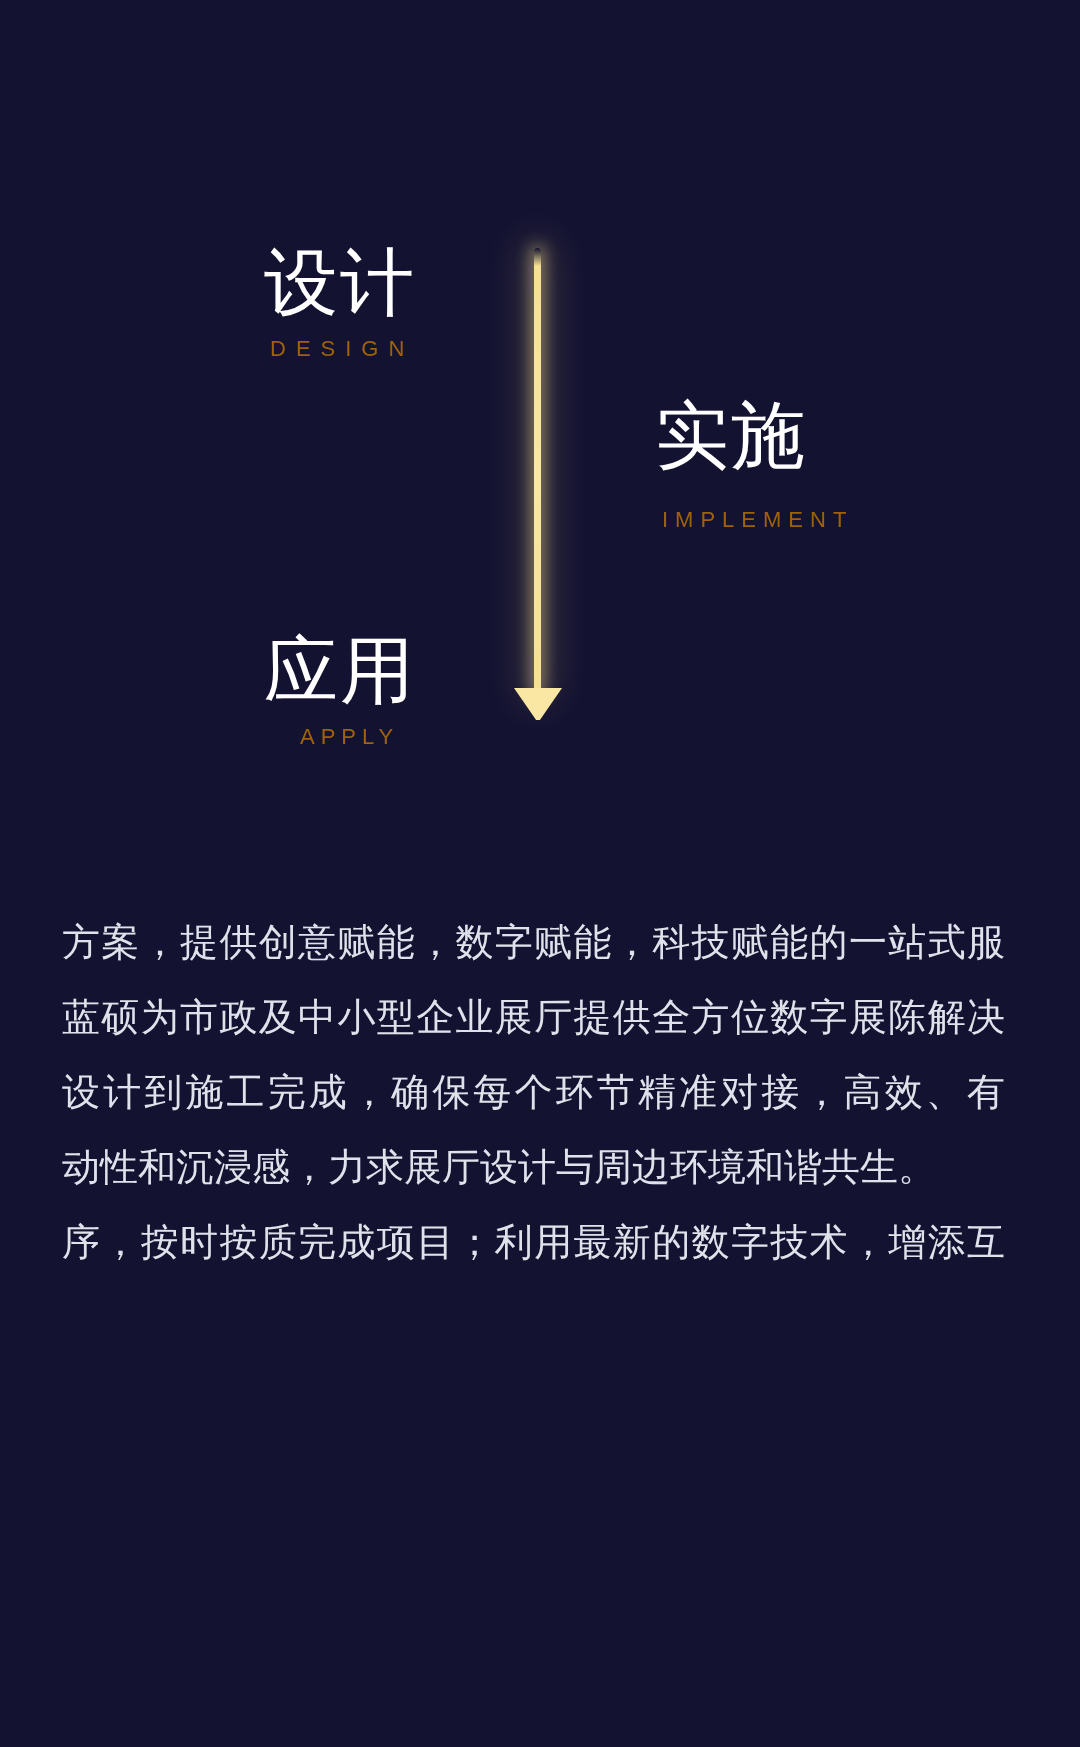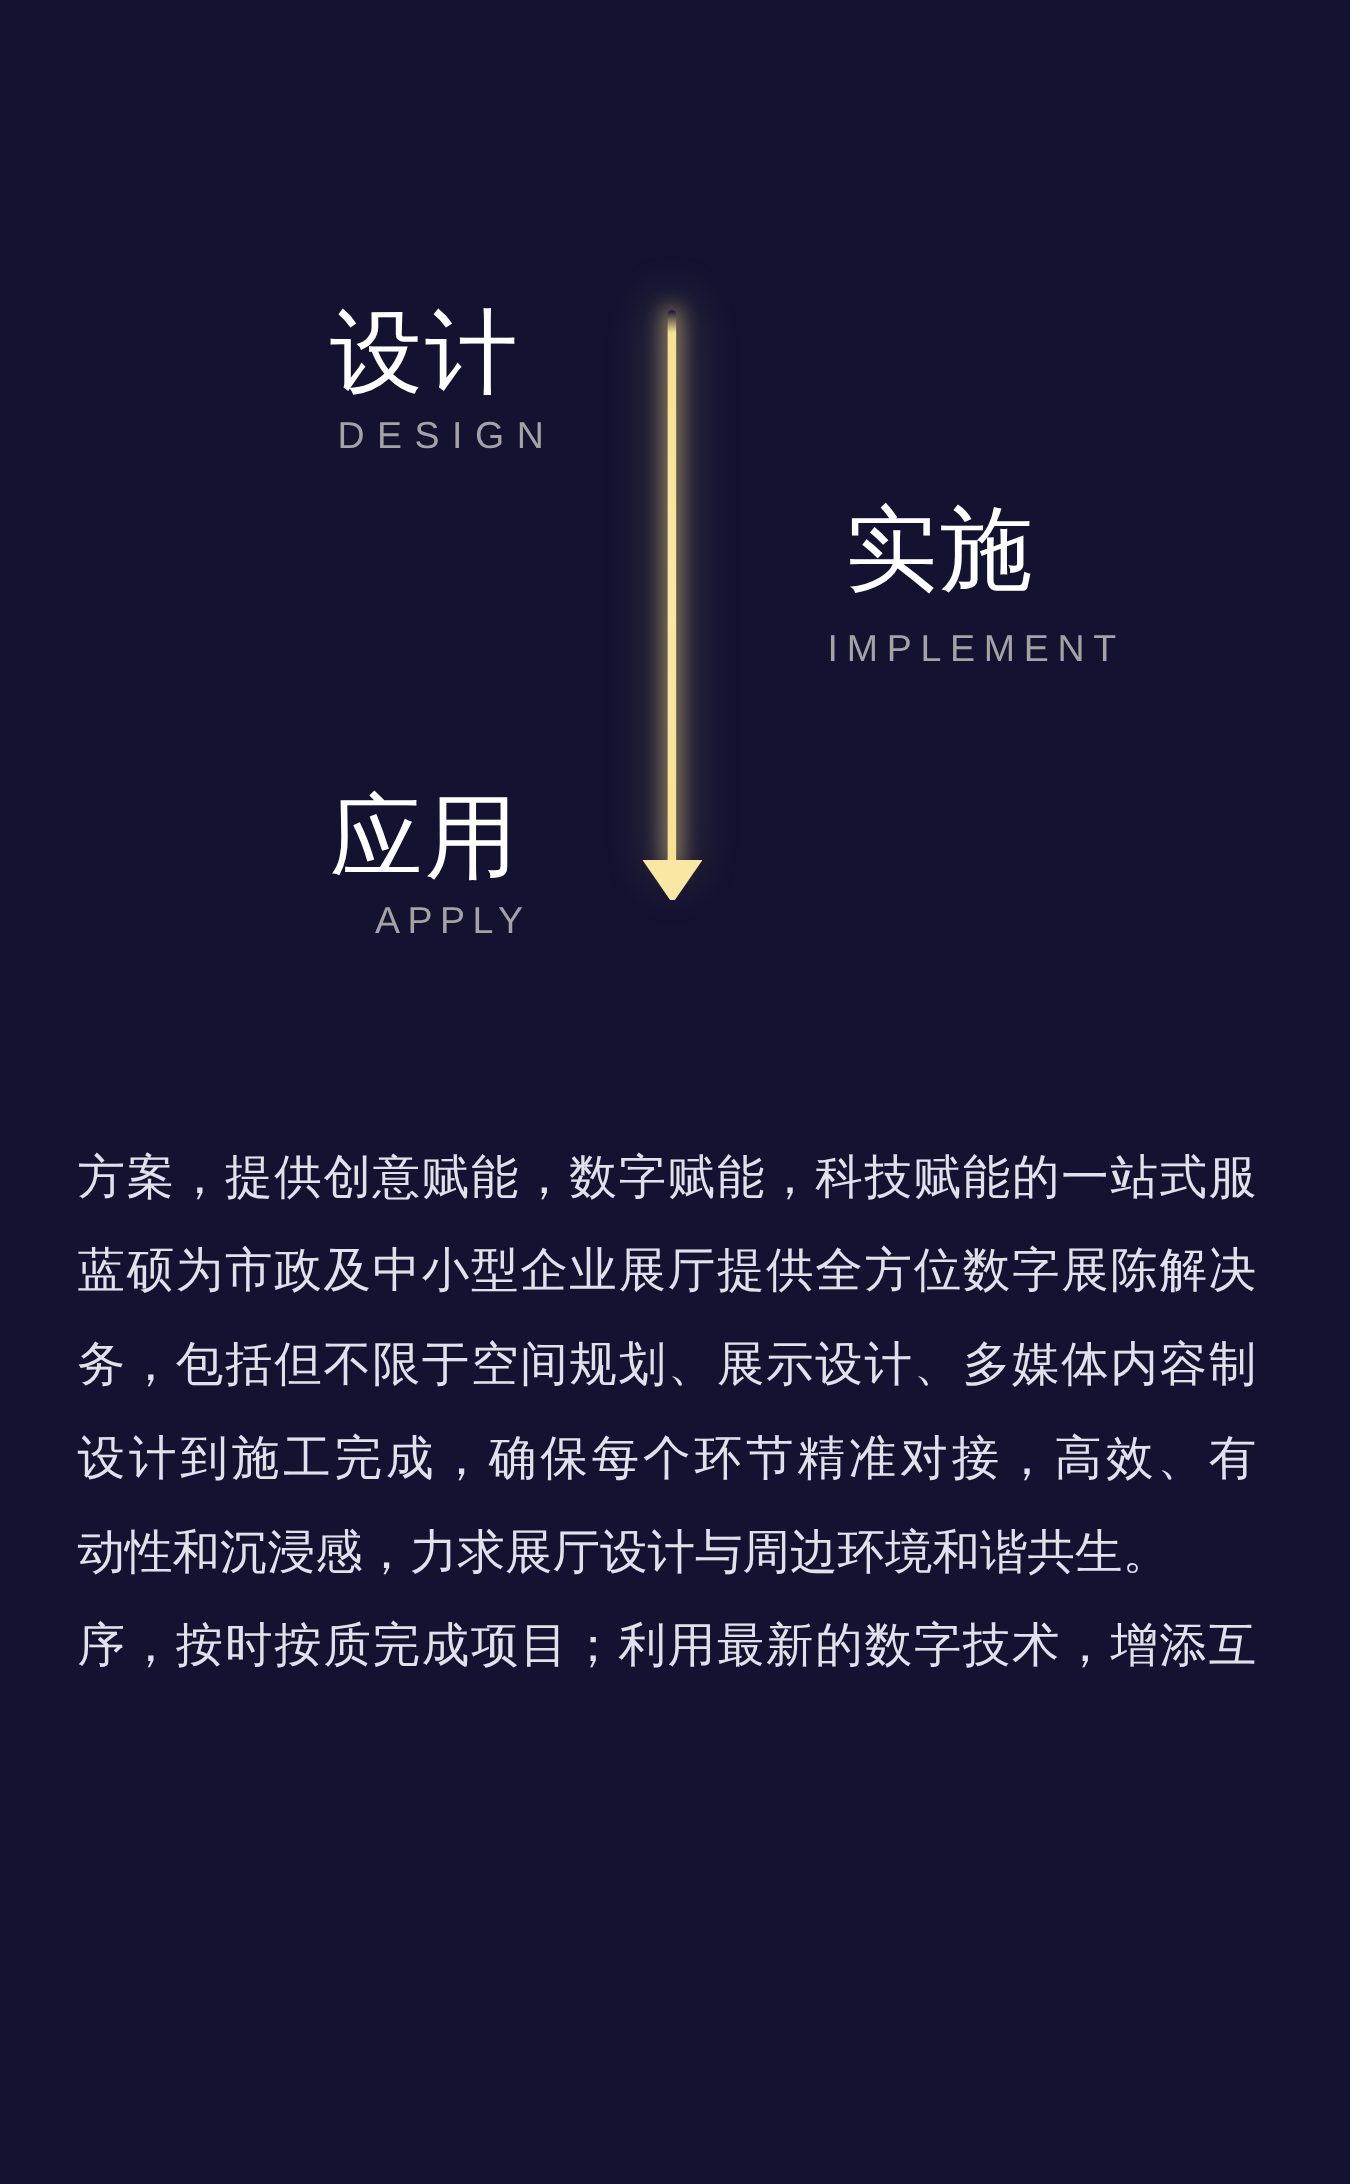--- a/index.html
+++ b/index.html
@@ -22,28 +22,28 @@
     position: absolute;
     color: #ffffff;
     font-family: "Liberation Serif", "DejaVu Serif", serif;
     font-size: 74px;
     line-height: 74px;
     letter-spacing: 2px;
     white-space: nowrap;
   }
   .en-label {
     position: absolute;
-    color: #a3a3a3;
-    font-size: 30px;
+    color: #a16207;
+    font-size: 22px;
     line-height: 22px;
     white-space: nowrap;
   }
   .t-design    { left: 264px; top: 246px; }
   .l-design    { left: 270px; top: 338px; letter-spacing: 10px; }
-  .t-implement { left: 676px; top: 404px; }
+  .t-implement { left: 655px; top: 404px; font-family: Liberation Mono, monospace; }
   .l-implement { left: 662px; top: 509px; letter-spacing: 7px; }
   .t-apply     { left: 264px; top: 594px; margin-top: 40px; }
   .l-apply     { left: 300px; top: 726px; letter-spacing: 6px; }
 
   
   .arrow { position: absolute; left: 0; top: 0; }
   .arrow-shaft {
     position: absolute;
     left: 534px;
     top: 248px;
@@ -115,19 +115,18 @@
     <div class="arrow">
       <div class="arrow-shaft"></div>
       <div class="arrow-head"></div>
     </div>
 
   </section>
 
   <section class="desc">
     <div class="desc-line">方案，提供创意赋能，数字赋能，科技赋能的一站式服</div>
     <div class="desc-line">蓝硕为市政及中小型企业展厅提供全方位数字展陈解决</div>
-    <div class="desc-line">务，包括但不限于空间规划、展示设计、多媒体内容制</div>
     <div class="desc-line">设计到施工完成，确保每个环节精准对接，高效、有</div>
     <div class="desc-line last">动性和沉浸感，力求展厅设计与周边环境和谐共生。</div>
     <div class="desc-line">序，按时按质完成项目；利用最新的数字技术，增添互</div>
   </section>
 
 </div>
 
 </body></html>

